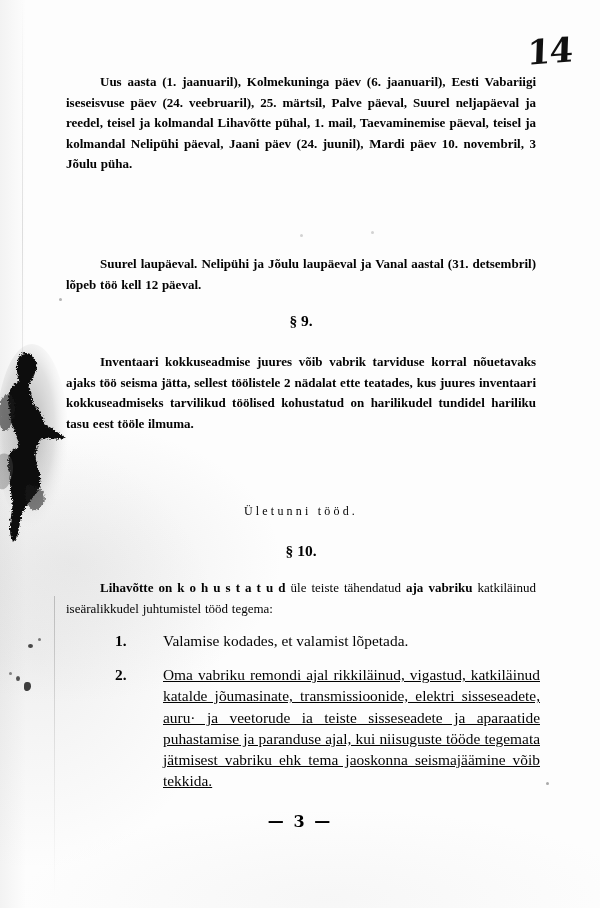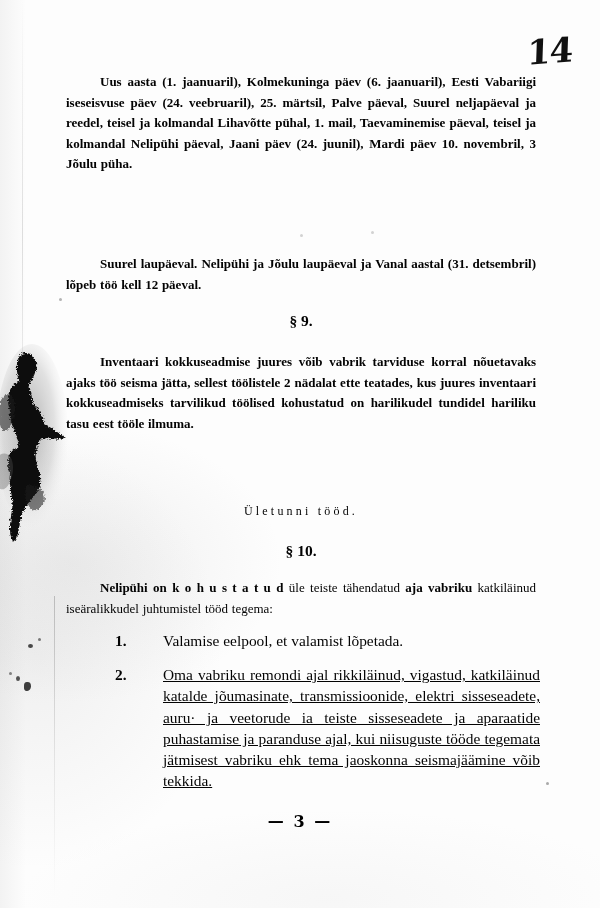--- a/index.html
+++ b/index.html
@@ -196,29 +196,29 @@
   <div class="col scanned" style="top:504px;">
     <p class="rubric">Ületunni tööd.</p>
   </div>
 
   <div class="col scanned" style="top:542px;">
     <p class="sect">§ 10.</p>
   </div>
 
   <div class="col scanned" style="top:574px;">
     <p class="para indent">
-      <span style="font-weight:700;">Nelipühi</span><span style="font-weight:700;"> on </span><span style="font-weight:700;">k o h u s t a t u d</span><span style="font-weight:400;"> üle teiste tähendatud </span><span style="font-weight:700;">aja vabriku</span><span style="font-weight:400;"> katkiläinud iseäralikkudel juhtumistel tööd tegema:</span>
+      <span style="font-weight:700;">Lihavõtte</span><span style="font-weight:700;"> on </span><span style="font-weight:700;">k o h u s t a t u d</span><span style="font-weight:400;"> üle teiste tähendatud </span><span style="font-weight:700;">aja vabriku</span><span style="font-weight:400;"> katkiläinud iseäralikkudel juhtumistel tööd tegema:</span>
     </p>
   </div>
 
   <div class="col scanned" style="top:630px;left:115px;width:425px;">
     <ul class="list">
       <li class="li">
         <span class="num">1.</span>
-        <span style="font-weight:400;">Valamise eelpool, et valamist lõpetada.</span>
+        <span style="font-weight:400;">Valamise kodades, et valamist lõpetada.</span>
       </li>
       <li class="li">
         <span class="num">2.</span>
         <span style="font-weight:400;text-decoration:underline;">Oma vabriku remondi ajal rikkiläinud, vigastud, katkiläinud katalde jõumasinate, transmissioonide, elektri sisseseadete, auru· ja veetorude ia teiste sisseseadete ja aparaatide puhastamise ja paranduse ajal, kui niisuguste tööde tegemata jätmisest vabriku ehk tema jaoskonna seismajäämine võib tekkida.</span>
       </li>
     </ul>
   </div>
 
   <div class="folio scanned" style="top:812px;">— 3 —</div>
 

